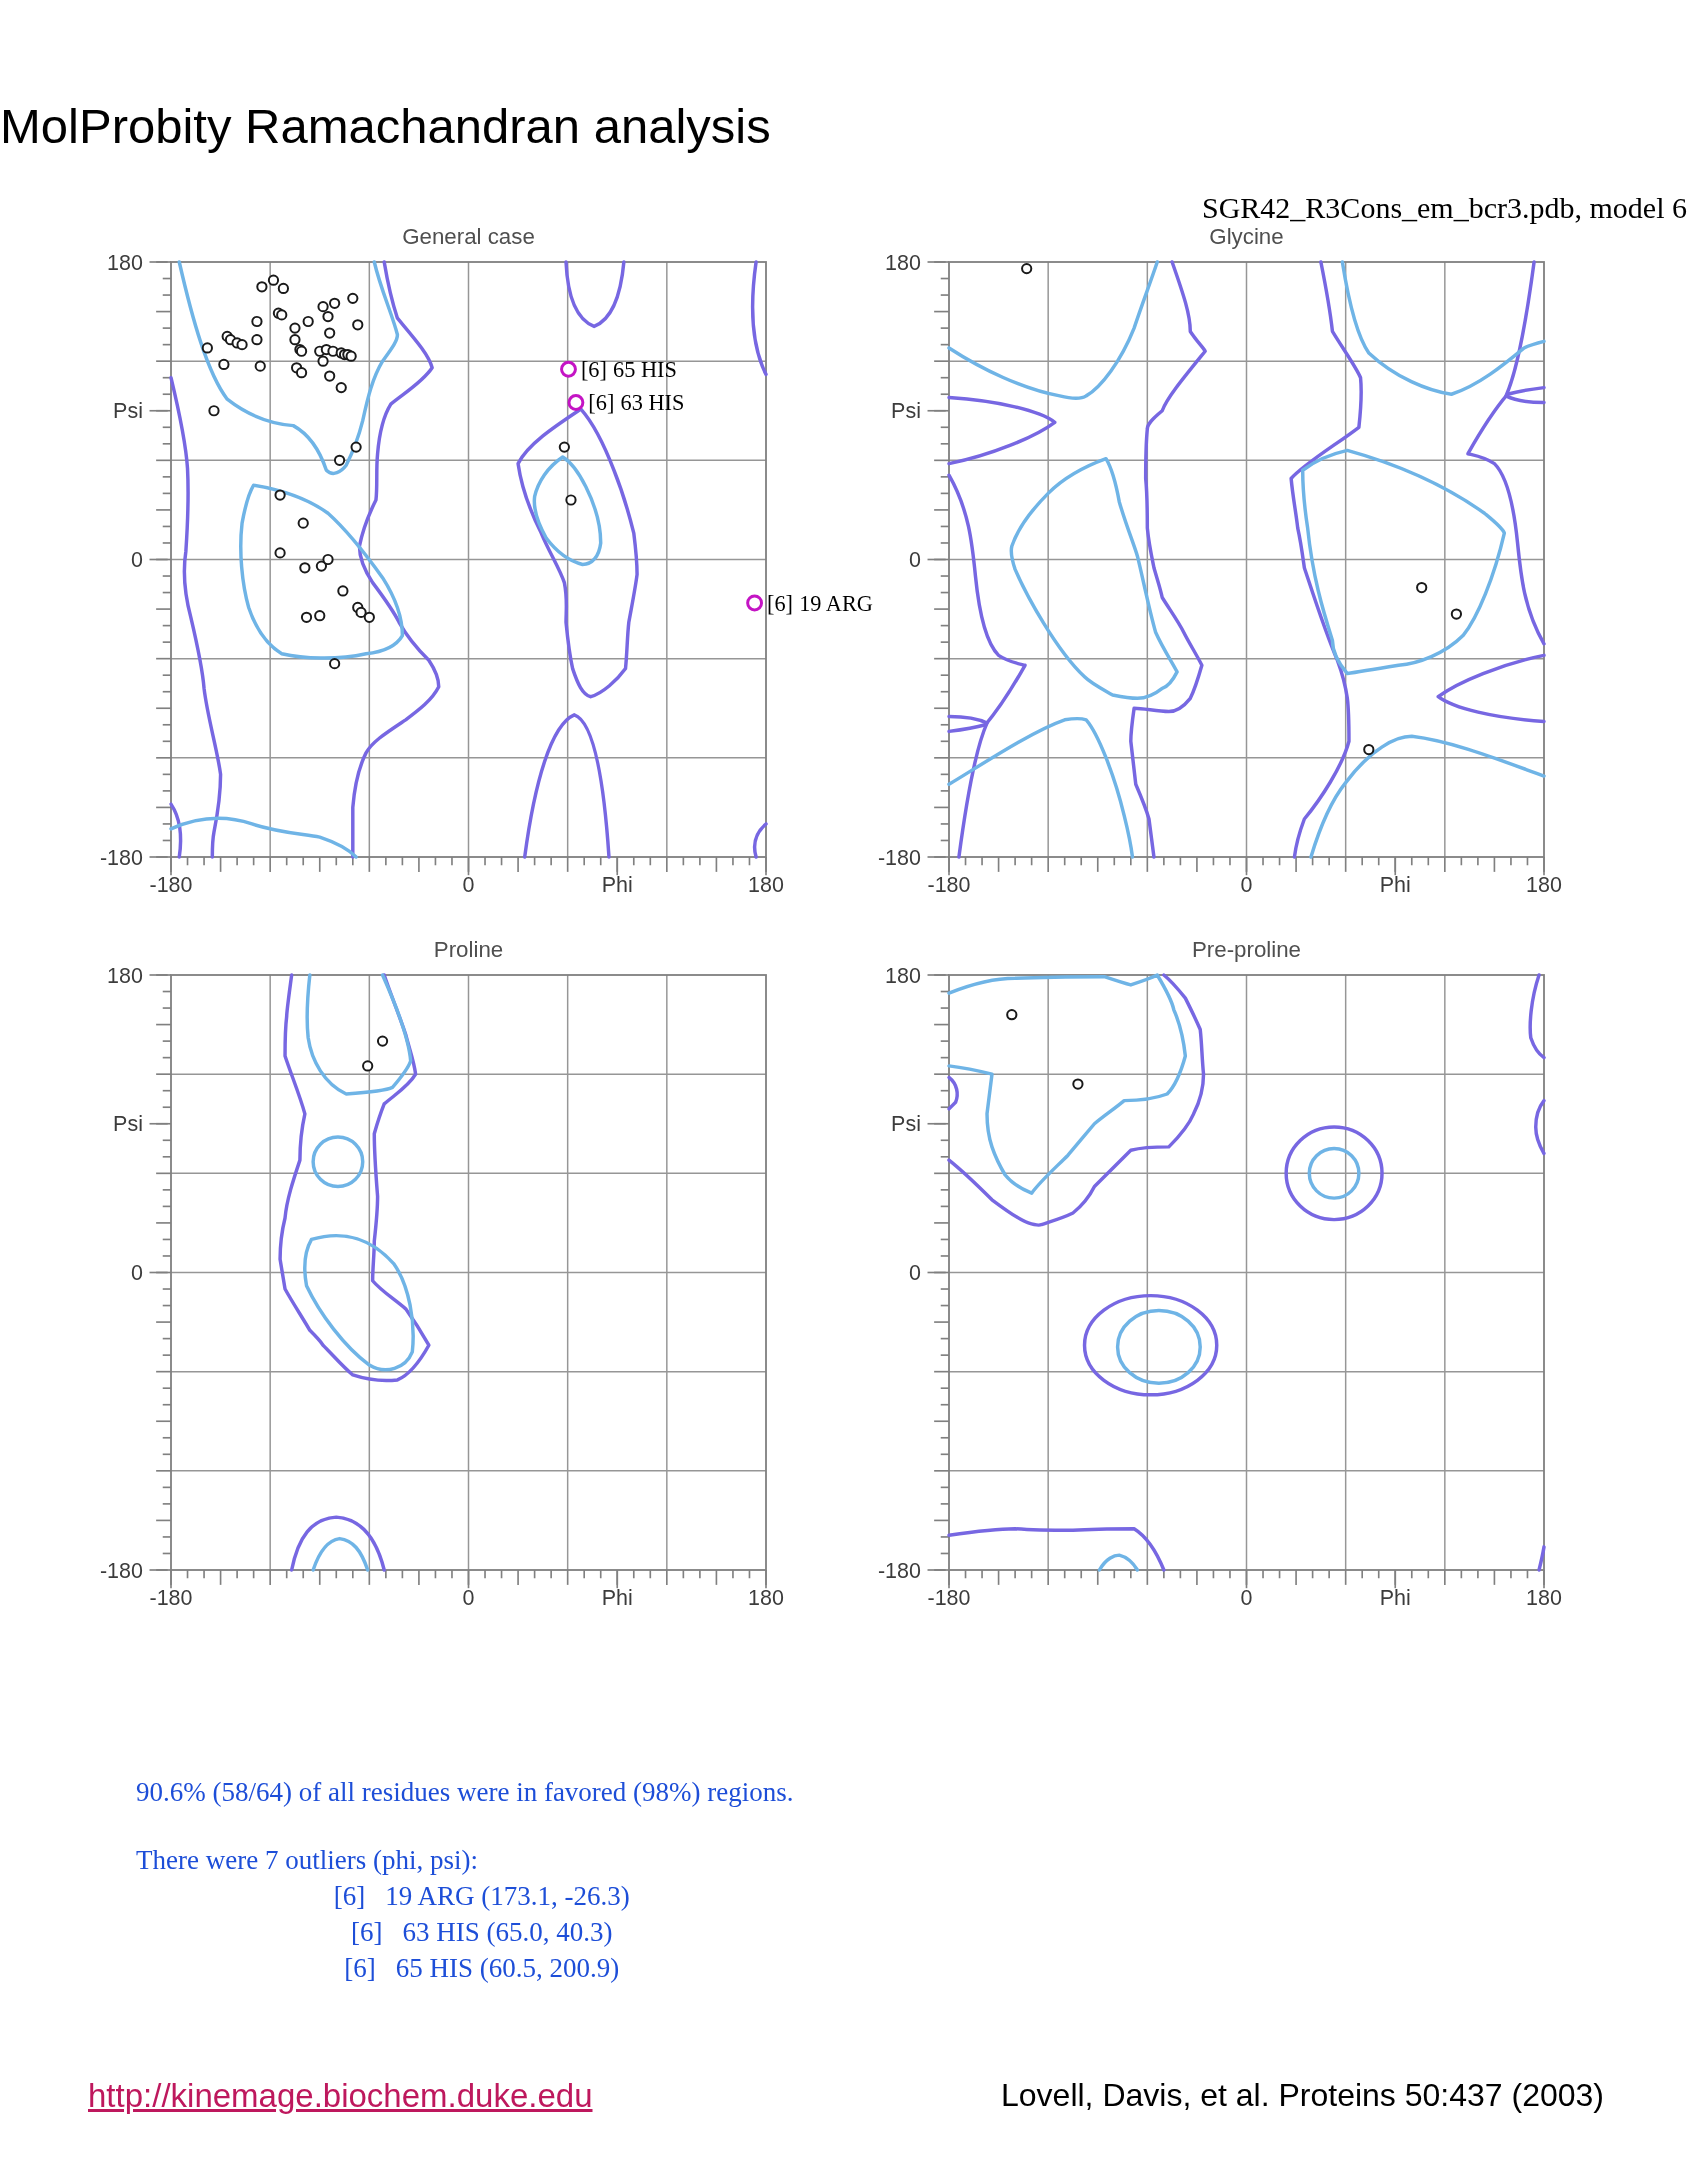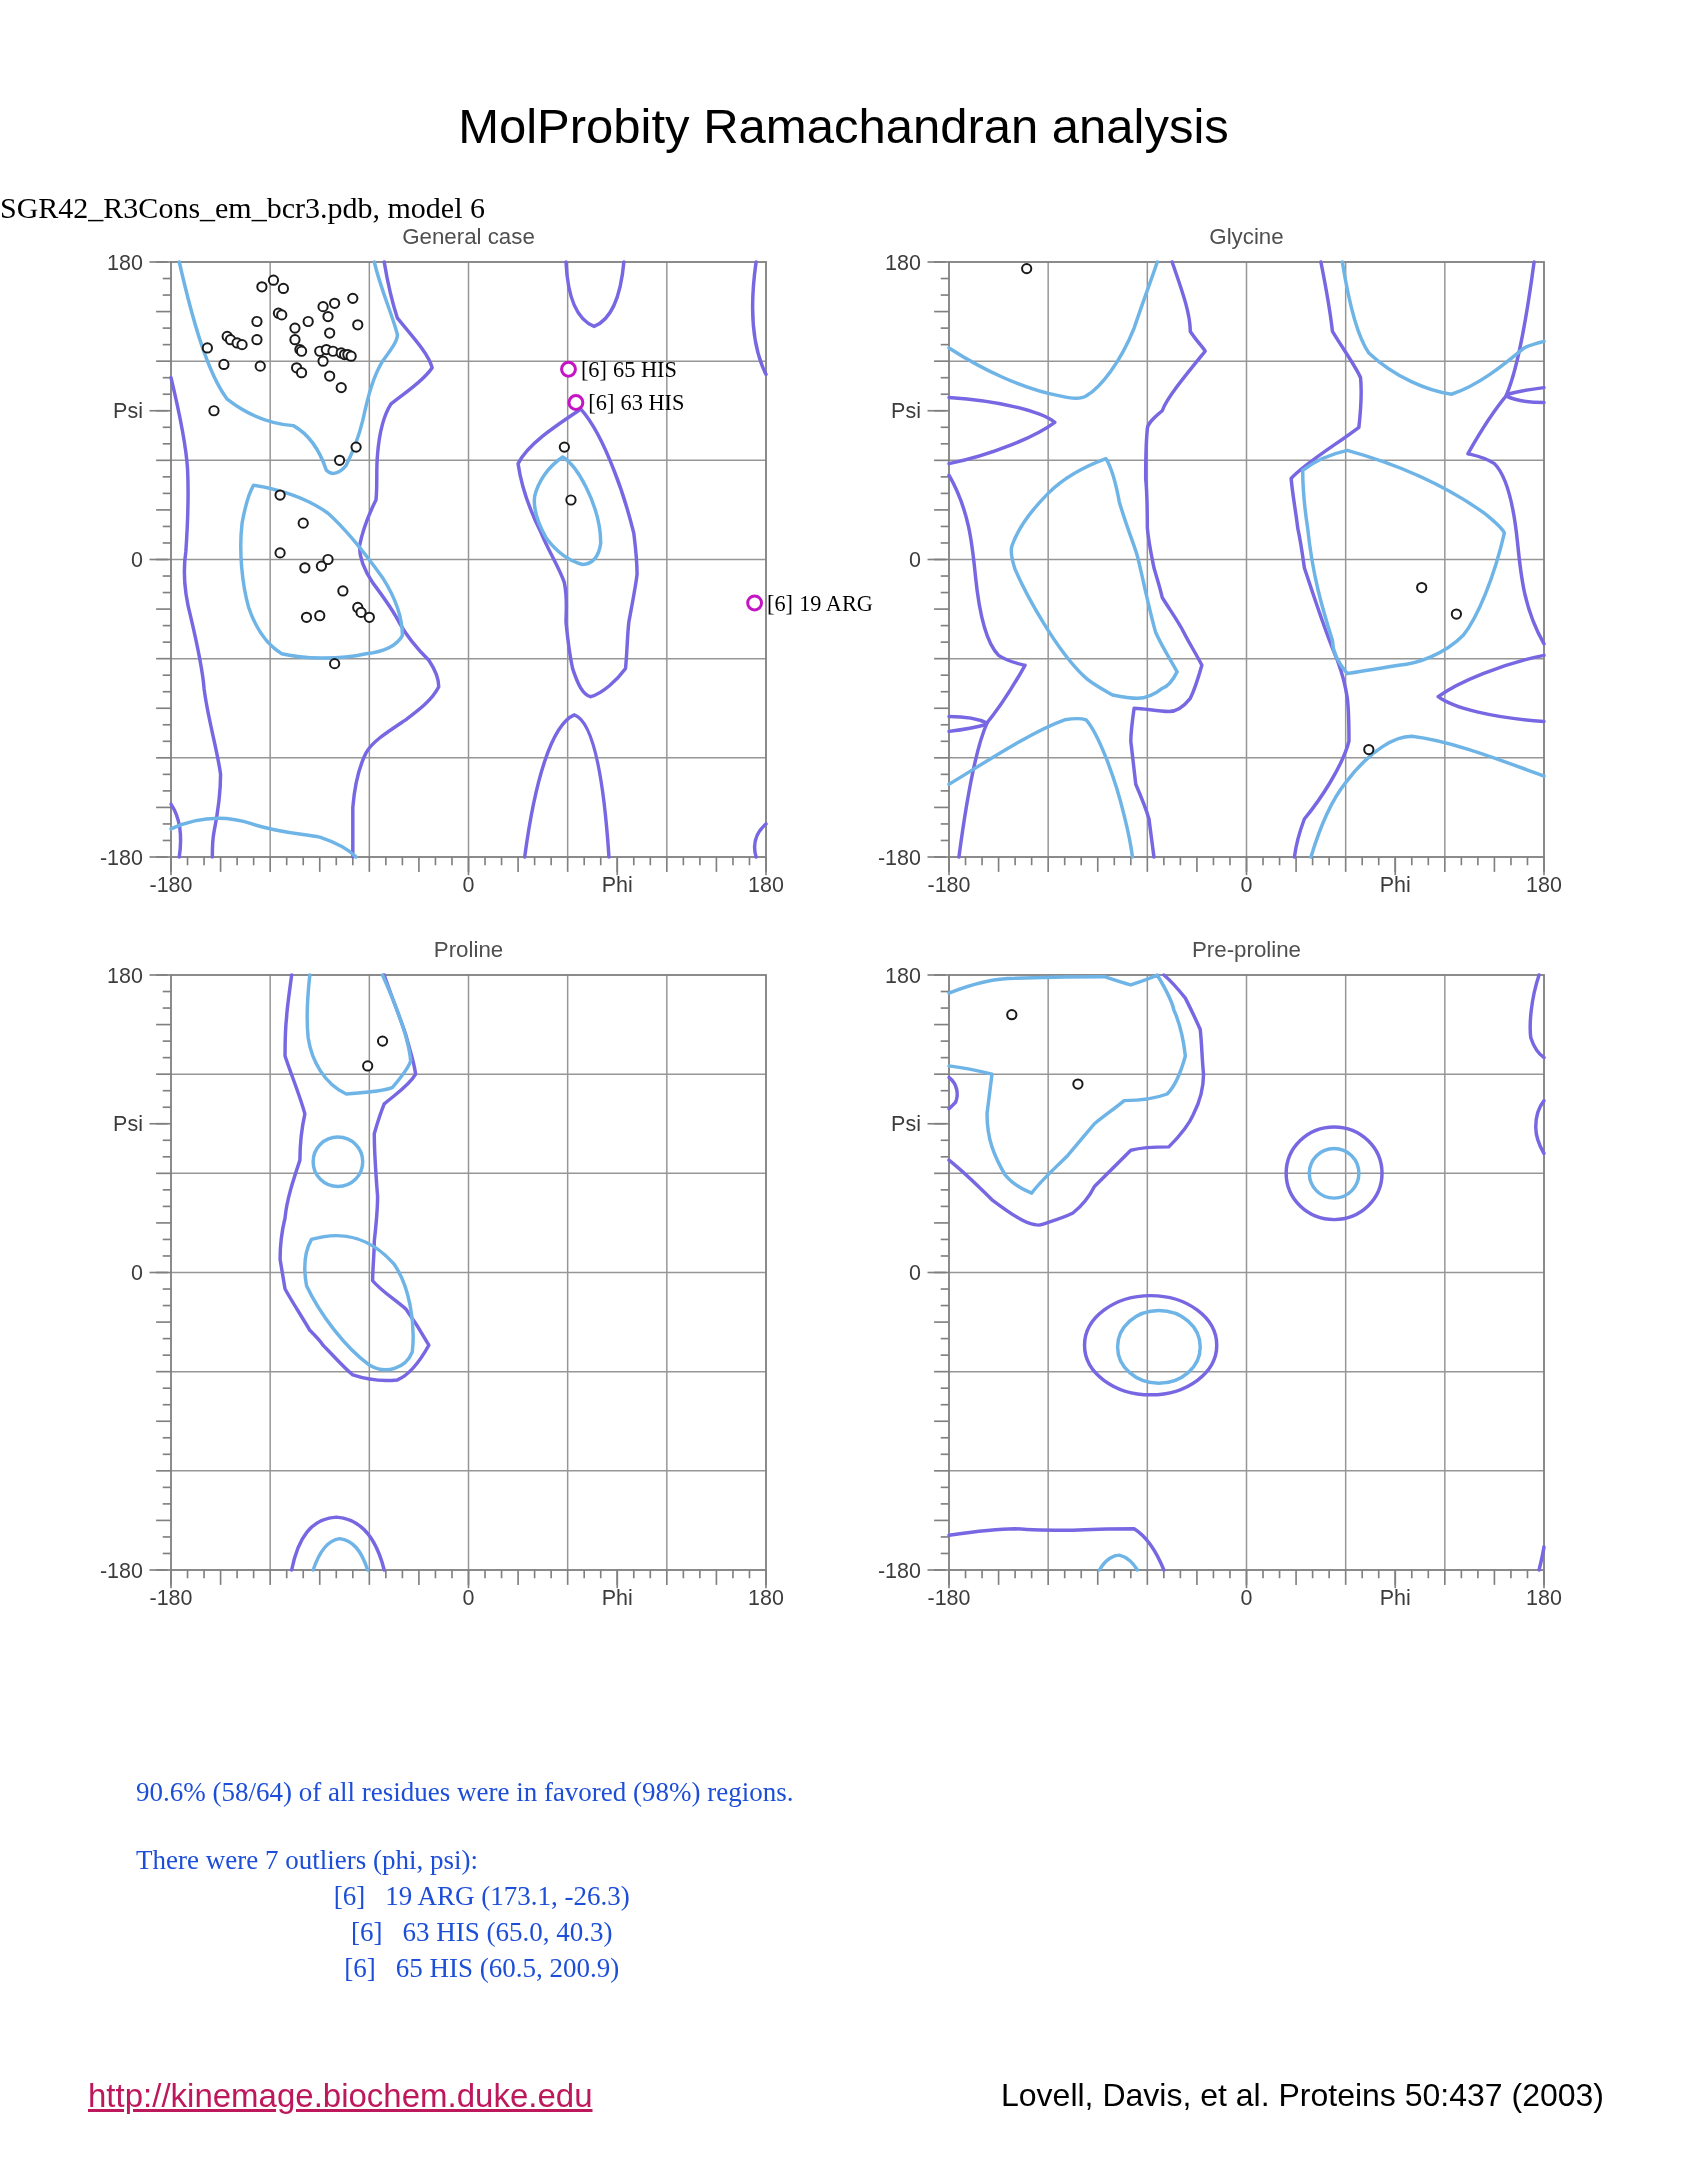--- a/index.html
+++ b/index.html
@@ -1,23 +1,23 @@
 <!DOCTYPE html>
 <html style="font-size:10.6px"><head>
 <meta charset="utf-8">
 <style>
   html,body { margin:0; padding:0; background:#ffffff; }
   body { width:1687px; height:2183px; position:relative;
          font-family:"Liberation Sans", sans-serif; color:#111; }
 
   .page-title { position:absolute; top:98px; left:0; width:1687px;
-    text-align:center; font-size:49px; font-weight:400; color:#000;
+    font-size:49px; font-weight:400; color:#000;
     font-family:"Liberation Sans", sans-serif; }
   .page-subtitle { position:absolute; top:191px; left:0; width:1687px;
-    text-align:left; font-size:30px; color:#000;
+    text-align:right; font-size:30px; color:#000;
     font-family:"Liberation Serif", serif; }
 
   .plot-svg { position:absolute; overflow:visible; }
   .plot-svg text { font-family:"Liberation Sans", sans-serif; fill:#3c3c3c; }
   .plot-svg text.serif { font-family:"Liberation Serif", serif; fill:#000; }
   .plot-svg text.ptitle { fill:#4f4f4f; }
 
   #p1 { left:171px; top:262px; }
   #p2 { left:949px; top:262px; }
   #p3 { left:171px; top:975px; }

